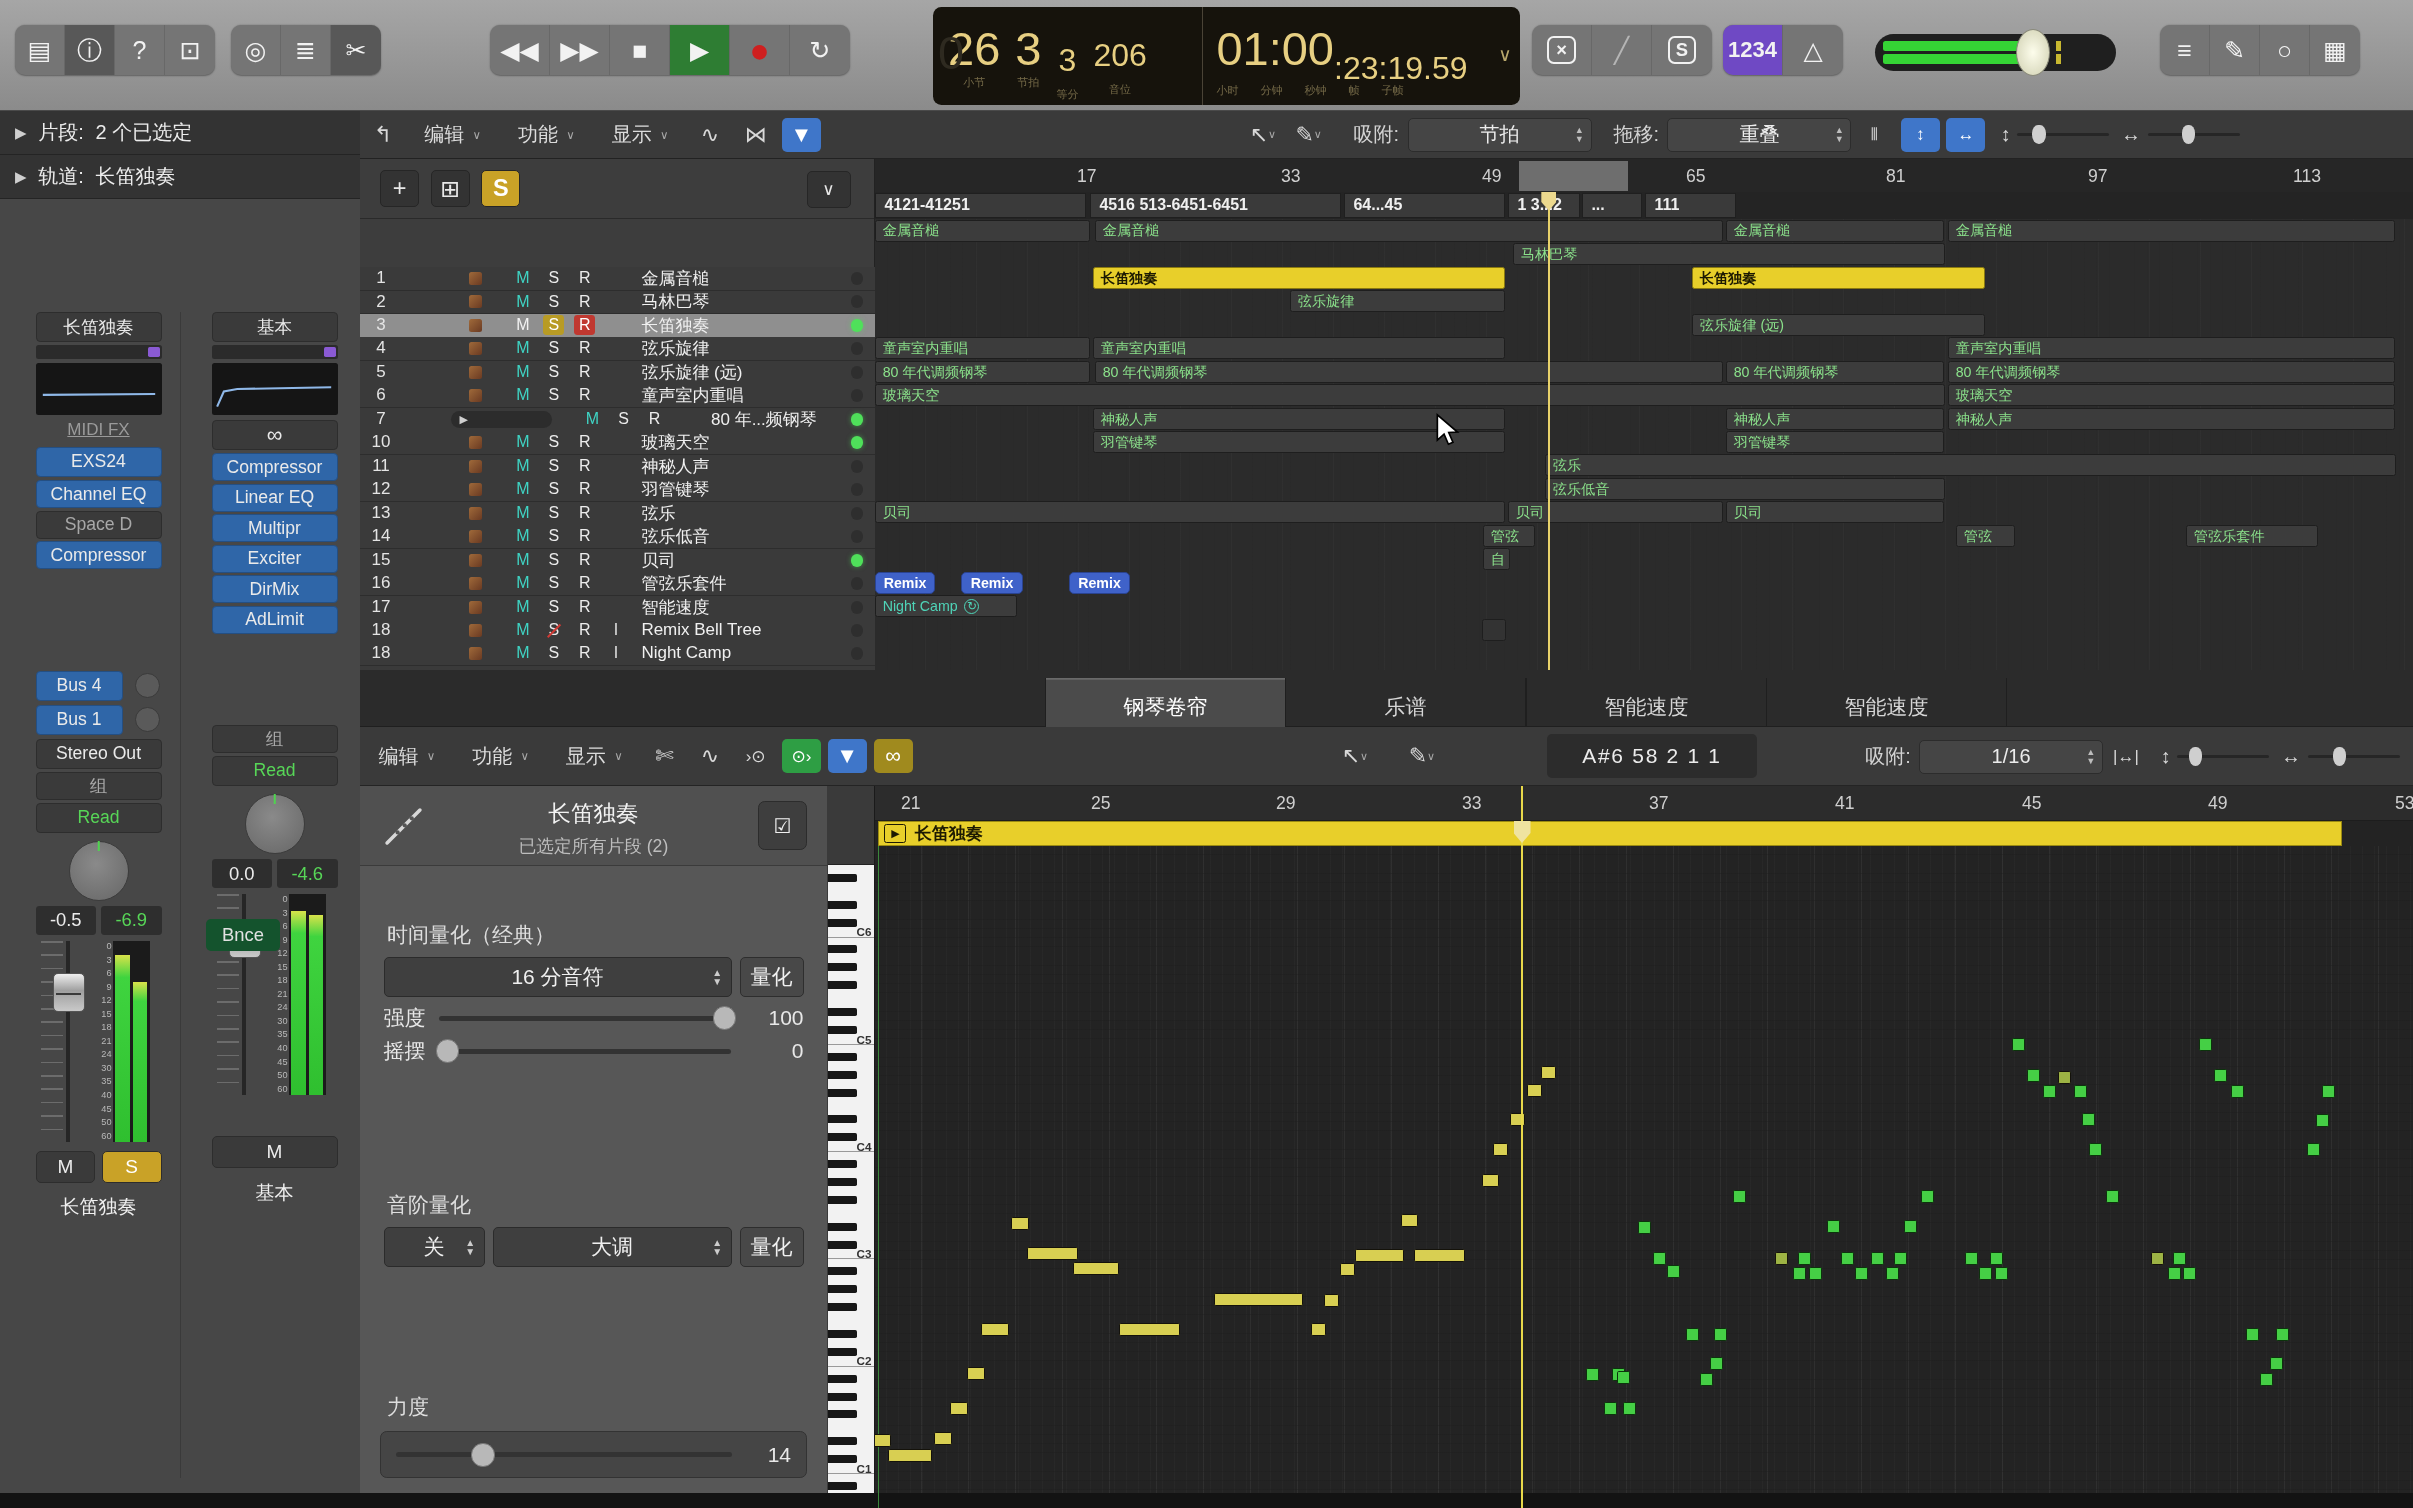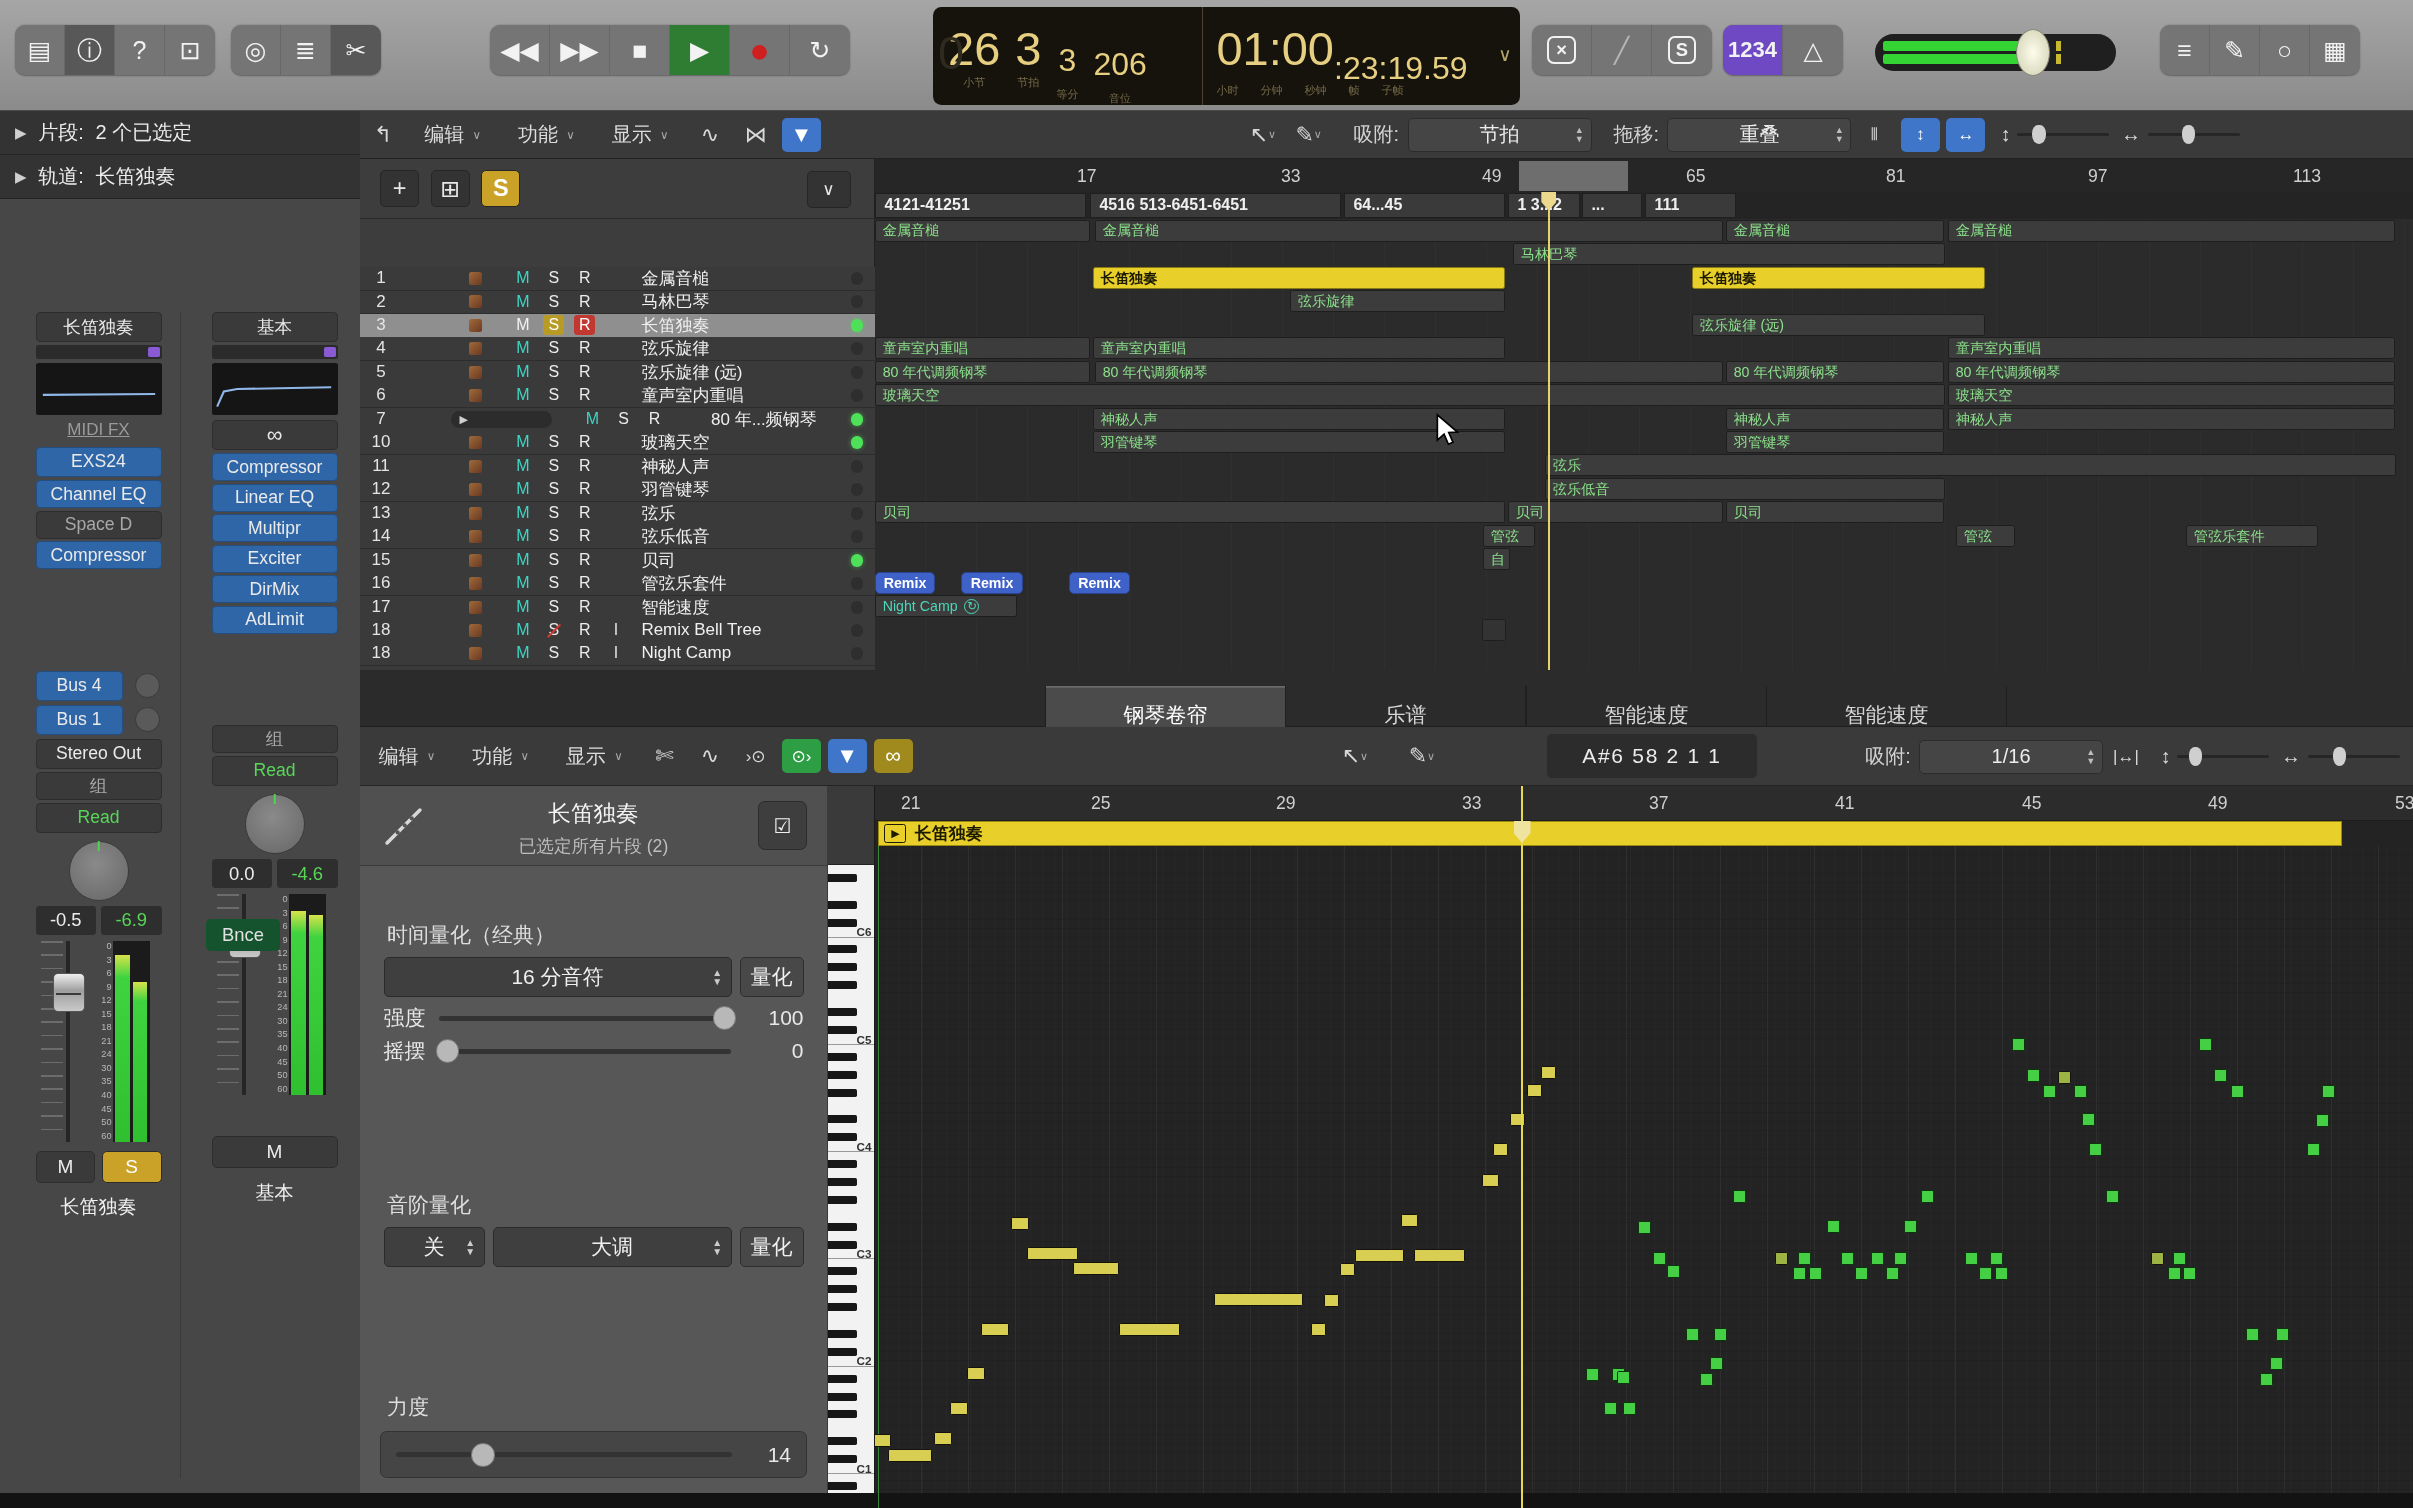--- a/index.html
+++ b/index.html
@@ -168,21 +168,21 @@
     width:15px; height:15px; display:flex; align-items:center; justify-content:center; }
   .playhead-arr { position:absolute; left:1188px; top:81px; width:1.7px; bottom:0; background:#e8d26a; z-index:5; }
   .ph-flag { position:absolute; left:-6.7px; top:0; width:15px; height:18.4px; background:#ecd98e;
     clip-path:polygon(0 0,100% 0,100% 55%,50% 100%,0 55%); }
   .mouse-cursor { position:absolute; left:1074px; top:302px; z-index:9; }
 
   
   .editor-window { position:absolute; left:360px; top:670px; width:2053px; height:838px; background:#3b3b3b; }
   .ed-tabs { position:absolute; left:0; top:0; right:0; height:57px; background:#2b2b2b;
     border-bottom:0.8px solid #1f1f1f; display:flex; }
-  .ed-tab { position:absolute; top:16px; height:57px; width:241px; display:flex; align-items:center;
+  .ed-tab { position:absolute; top:8px; height:57px; width:241px; display:flex; align-items:center;
     justify-content:center; color:#d6d6d6; font-size:21px; border-left:0.8px solid #1f1f1f; border-right:0.8px solid #1f1f1f; }
   .ed-tab.active { background:#4b4b4b; box-shadow:inset 0 1.7px 0 #6a6a6a; color:#fff; }
   .ed-toolbar { position:absolute; left:0; top:57px; right:0; height:59px; background:#3a3a3a;
     border-bottom:0.8px solid #242424; display:flex; align-items:center; color:#dcdcdc; }
   .tool-ic.greenbg { background:#2e9e44; color:#fff; }
   .tool-ic.oliveb { background:#a08a1e; color:#fff; }
   .info-box { position:absolute; left:1187px; top:6.7px; width:210px; height:44px; background:#2c2c2c;
     border-radius:5px; color:#ececec; font-size:21px; display:flex; align-items:center; justify-content:center; letter-spacing:1.7px; }
   .ed-right { position:absolute; right:0; top:0; height:59px; display:flex; align-items:center; }
   
@@ -286,21 +286,21 @@
             </div>
             <div class="lcd-cell">
               <div class="lcd-big" style="margin-top: 0px;">3</div>
               <div class="lcd-sub">节拍</div>
             </div>
             <div class="lcd-cell">
               <div class="lcd-med" style="margin-top: 11.7px;">3</div>
               <div class="lcd-sub">等分</div>
             </div>
             <div class="lcd-cell">
-              <div class="lcd-med" style="margin-top: 16px;">206</div>
+              <div class="lcd-med" style="margin-top: 7px;">206</div>
               <div class="lcd-sub">音位</div>
             </div>
           </div>
       </div>
       <div class="lcd-half lcd-right">
         <span class="lcd-time-main">01:00</span>
         <span class="lcd-time-rest">:23:19.59</span>
         <div class="lcd-sublabels" id="lcd-time-labels">
             <div class="lcd-sub">小时</div>
             <div class="lcd-sub">分钟</div>

